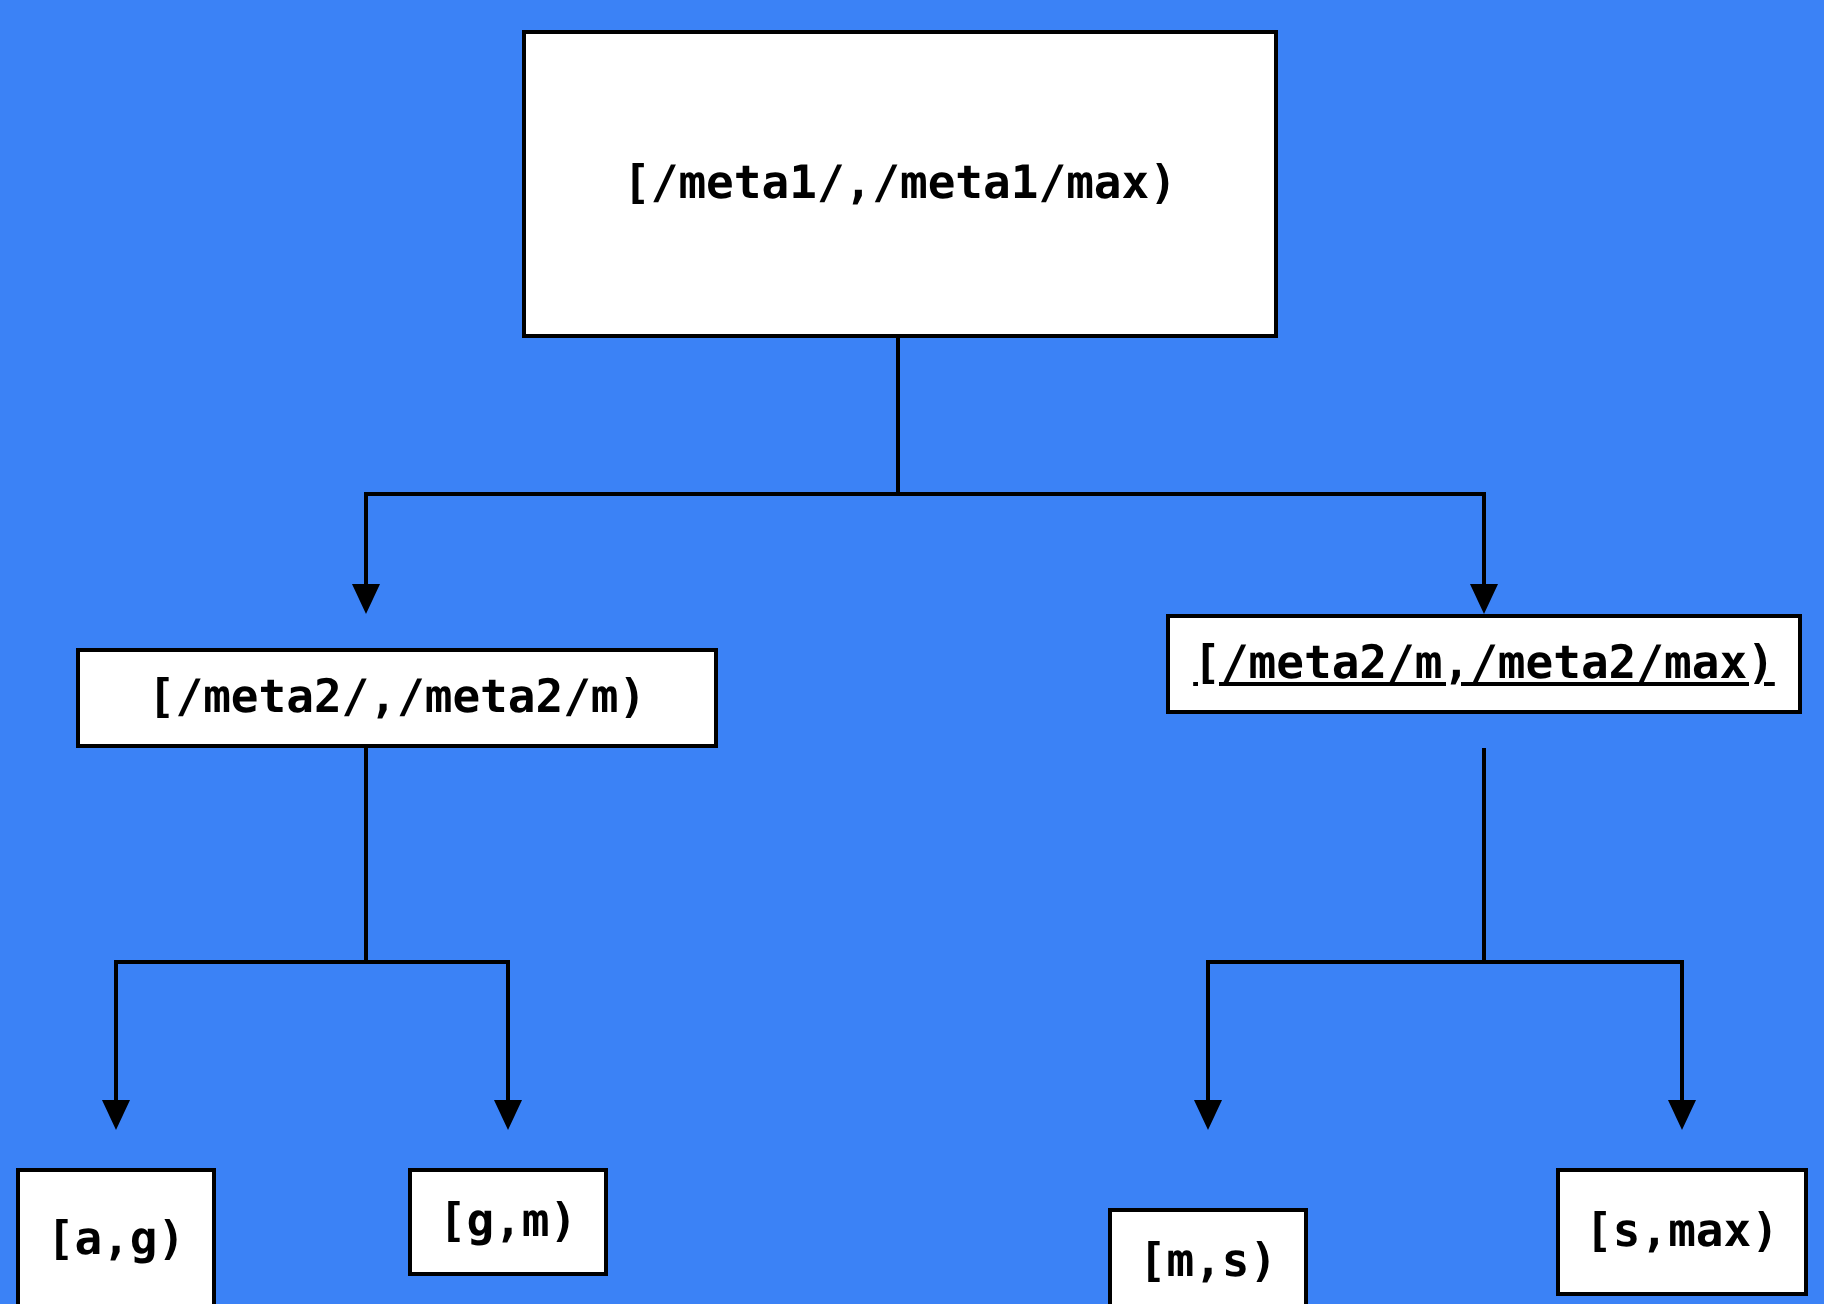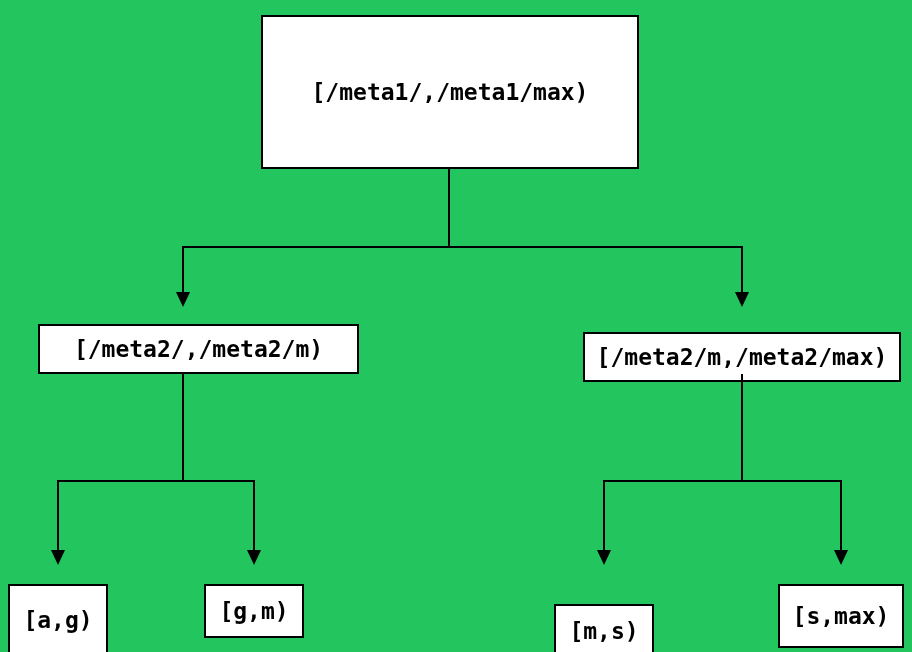--- a/index.html
+++ b/index.html
@@ -4,21 +4,21 @@
 <style>
   html, body {
     margin: 0;
     padding: 0;
     background: #ffffff;
   }
   .canvas {
     position: relative;
     width: 912px;
     height: 652px;
-    background: #22c55e;
+    background: #3b82f6;
     font-family: "DejaVu Sans Mono", "Liberation Mono", monospace;
     overflow: hidden;
   }
   .node {
     position: absolute;
     box-sizing: border-box;
     border: 2px solid #000000;
     background: #ffffff;
     display: flex;
     align-items: center;
@@ -47,21 +47,21 @@
 <div class="canvas">
 
   <div class="node" style="left:261px; top:15px; width:378px; height:154px;">
     <span>[/meta1/,/meta1/max)</span>
   </div>
 
   <div class="node" style="left:38px; top:324px; width:321px; height:50px;">
     <span>[/meta2/,/meta2/m)</span>
   </div>
 
-  <div class="node" style="left:583px; top:332px; width:318px; height:50px;">
+  <div class="node" style="left:583px; top:307px; width:318px; height:50px;text-decoration:underline;">
     <span>[/meta2/m,/meta2/max)</span>
   </div>
 
   <div class="node" style="left:8px; top:584px; width:100px; height:72px;">
     <span>[a,g)</span>
   </div>
 
   <div class="node" style="left:204px; top:584px; width:100px; height:54px;">
     <span>[g,m)</span>
   </div>

